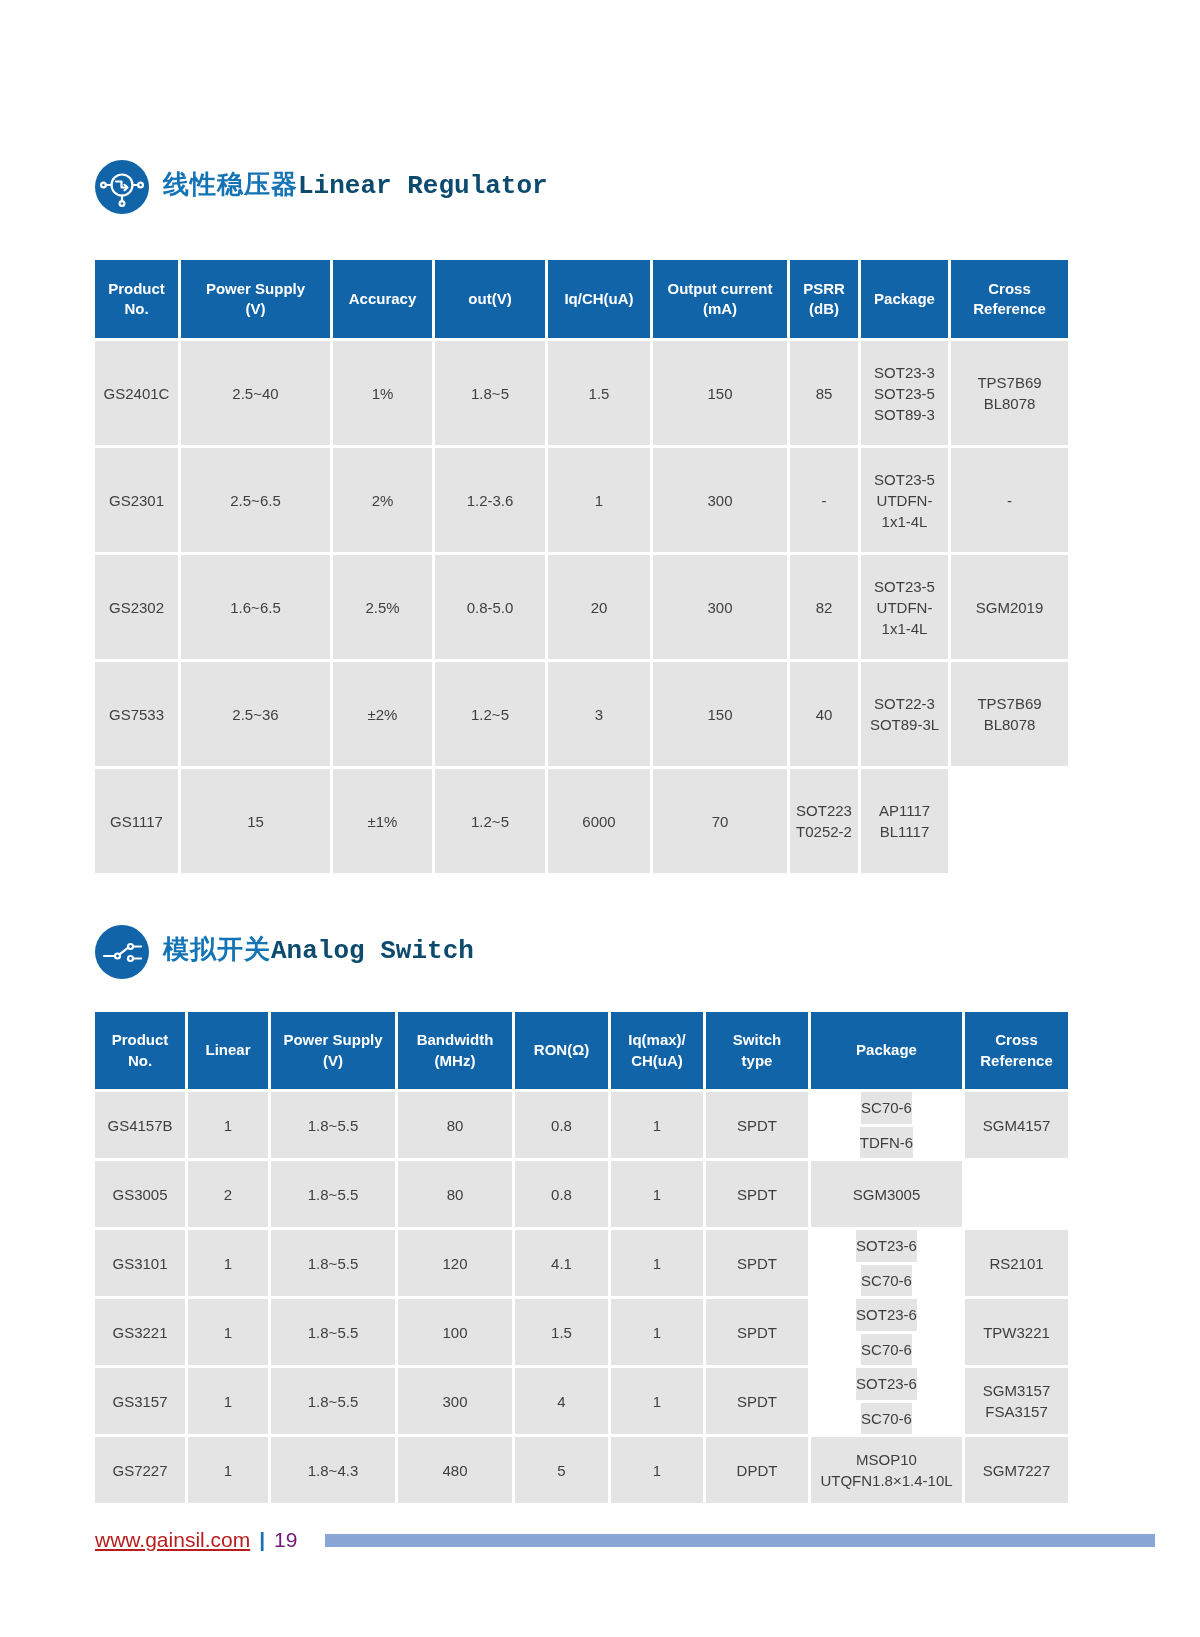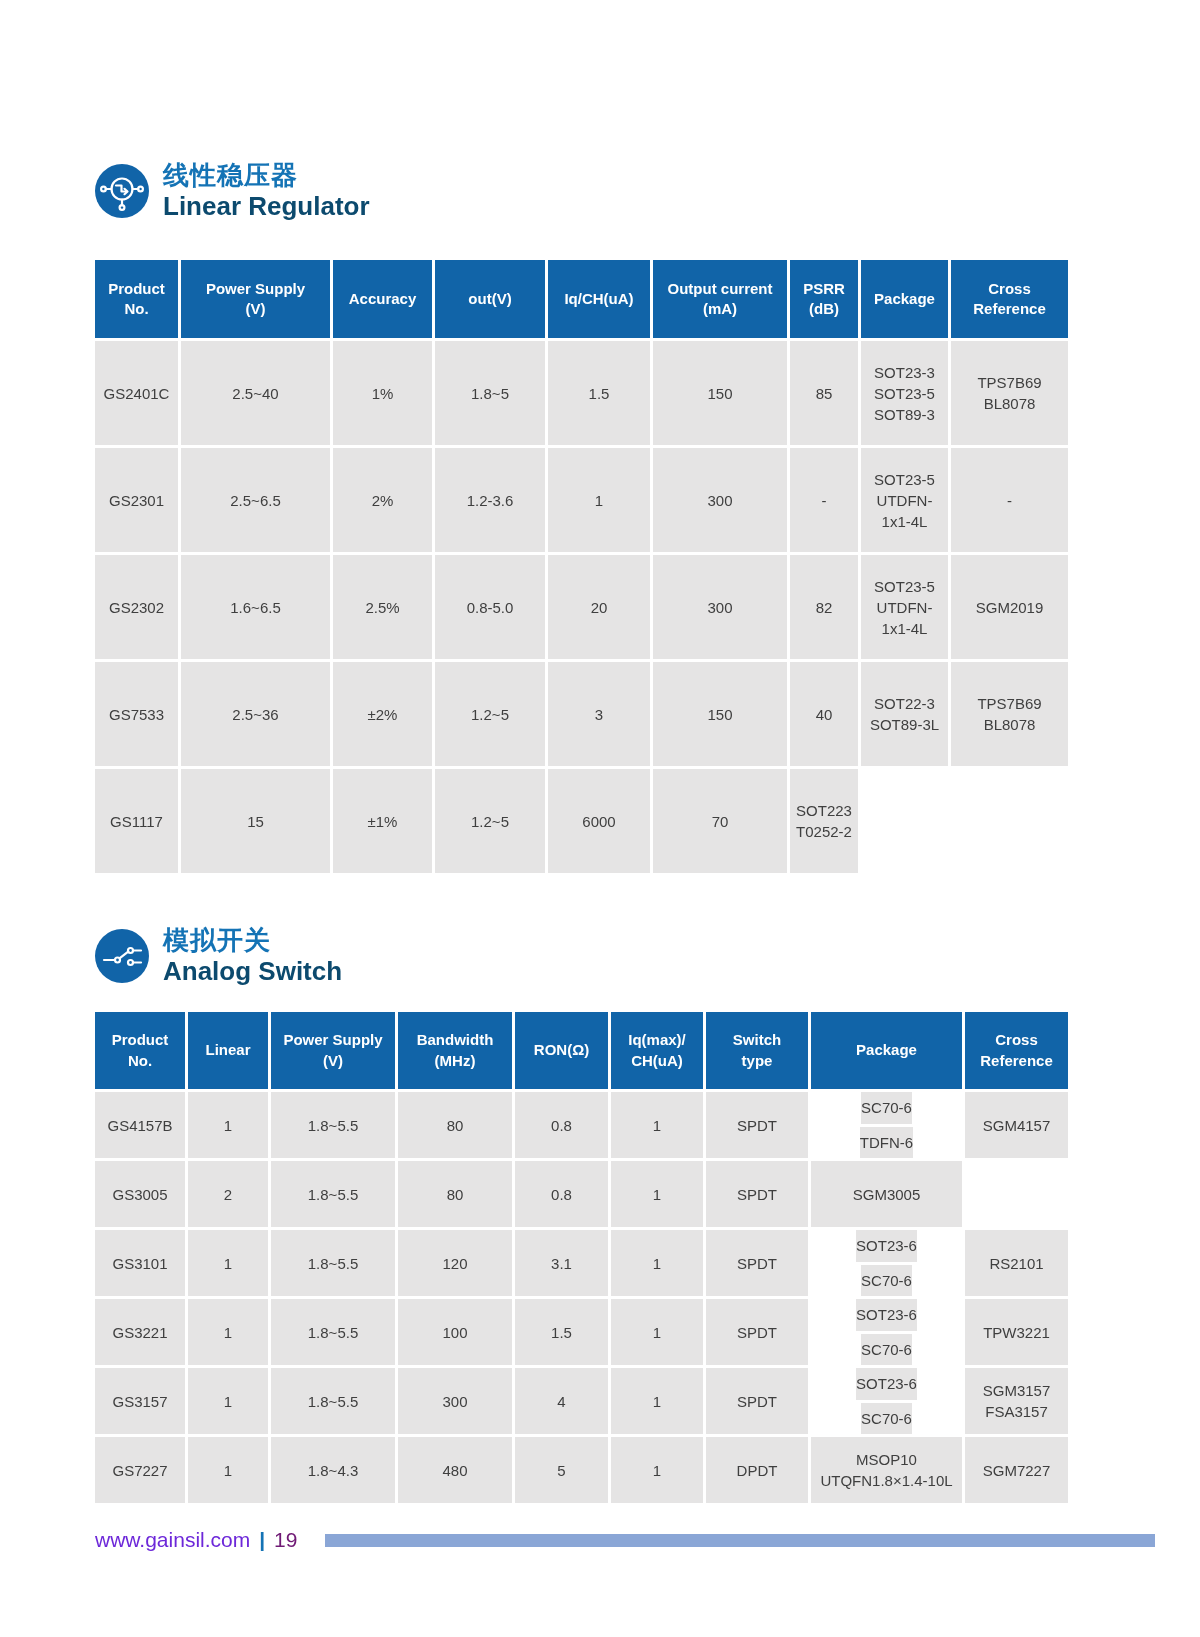--- a/index.html
+++ b/index.html
@@ -3,21 +3,21 @@
 <meta charset="utf-8">
 <style>
   html,body{margin:0;padding:0;background:#ffffff;}
   body{width:1200px;height:1637px;position:relative;font-family:"Liberation Sans","DejaVu Sans",sans-serif;}
   .page{position:absolute;inset:0;background:#ffffff;overflow:hidden;}
 
   
   .section-header{position:absolute;left:95px;display:flex;align-items:center;gap:14px;}
   .icon-circle{width:54px;height:54px;flex:0 0 54px;}
   .icon-circle svg{display:block;}
-  .titles{display:flex;flex-direction:column;justify-content:center;}
+  .titles{display:flex;flex-direction:row;justify-content:center;font-family:Liberation Mono, monospace;}
   .title-zh{font-size:26px;font-weight:bold;color:#1473b5;line-height:1.2;letter-spacing:1px;}
   .title-en{font-size:26px;font-weight:bold;color:#0c4a6e;line-height:1.2;}
 
   
   .table{position:absolute;left:95px;width:1073px;}
   .thead{display:grid;gap:3px;}
   .tbody{display:flex;flex-direction:column;gap:3px;margin-top:3px;}
   .tr{display:grid;gap:3px;}
   .table1 .thead,.table1 .tr{grid-template-columns:83px 149px 99px 110px 102px 134px 68px 87px 117px;}
   .table2 .thead,.table2 .tr{grid-template-columns:90px 80px 124px 114px 93px 92px 102px 151px 103px;}
@@ -25,21 +25,21 @@
   .table2 .thead{height:77px;}
   .table1 .tr{height:104px;}
   .table2 .tr{height:66px;}
   .th{background:#1164a8;color:#ffffff;font-size:15px;font-weight:bold;display:flex;flex-direction:column;align-items:center;justify-content:center;text-align:center;line-height:1.35;}
   .td{background:#e5e4e4;color:#3f3f3f;font-size:15px;display:flex;flex-direction:column;align-items:center;justify-content:center;text-align:center;line-height:1.4;}
   .td.split{background:transparent;display:flex;gap:3px;}
   .subcell{background:#e5e4e4;color:#3f3f3f;flex:1;display:flex;align-items:center;justify-content:center;text-align:center;}
 
   
   .footer{position:absolute;left:95px;top:1528px;width:1060px;display:flex;align-items:center;}
-  .footer-url{font-size:21px;color:#6d28d9;}
+  .footer-url{font-size:21px;color:#b91c1c;text-decoration:underline;}
   .footer-sep{font-size:21px;color:#1473b5;margin:0 9px;font-weight:bold;}
   .footer-page{font-size:21px;color:#701a75;}
   .footer-bar{height:13px;background:#8aa6d6;flex:1;margin-left:28px;margin-right:0;}
 </style>
 </head>
 <body>
 
 <div class="page">
 
   <div class="section-header" style="top:160px;">
@@ -242,20 +242,24 @@
           <div class="td">
             <div>6000</div>
           </div>
           <div class="td">
             <div>70</div>
           </div>
           <div class="td">
             <div>SOT223</div>
             <div>T0252-2</div>
           </div>
+          <div class="td">
+            <div>AP1117</div>
+            <div>BL1117</div>
+          </div>
         </div>
       </div>
   </div>
 
   <div class="section-header" style="top:925px;">
     <span class="icon-circle">
       <svg width="54" height="54" viewBox="0 0 54 54">
         <circle cx="27" cy="27" r="27" fill="#1164a8"></circle>
         <g stroke="#ffffff" stroke-width="2.2" fill="none" stroke-linecap="round" stroke-linejoin="round">
           <line x1="9" y1="31" x2="20" y2="31"></line>
@@ -374,21 +378,21 @@
           <div class="td">
             <div>1</div>
           </div>
           <div class="td">
             <div>1.8~5.5</div>
           </div>
           <div class="td">
             <div>120</div>
           </div>
           <div class="td">
-            <div>3.1</div>
+            <div>4.1</div>
           </div>
           <div class="td">
             <div>1</div>
           </div>
           <div class="td">
             <div>SPDT</div>
           </div>
           <div class="td split">
             <div class="subcell">SOT23-6</div>
             <div class="subcell">SC70-6</div>

